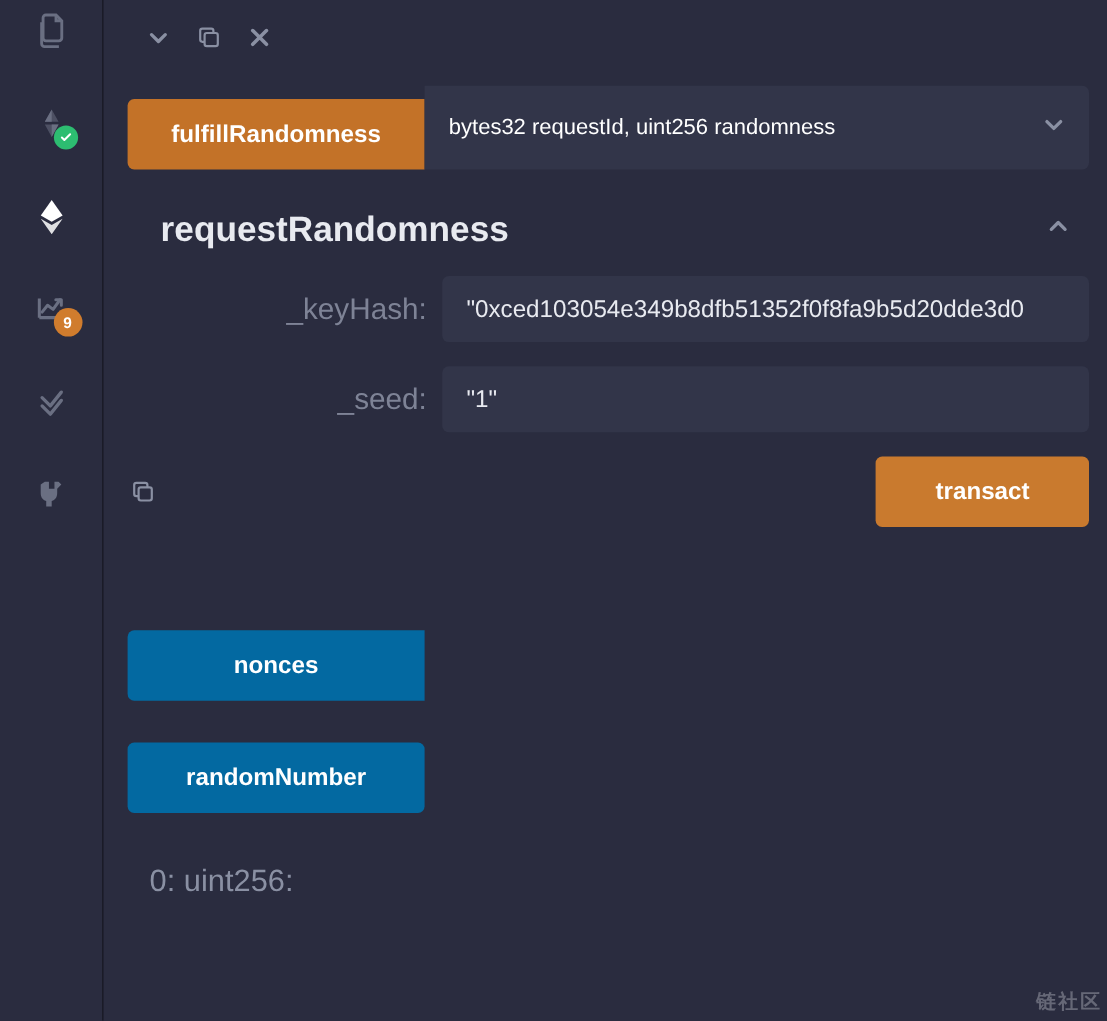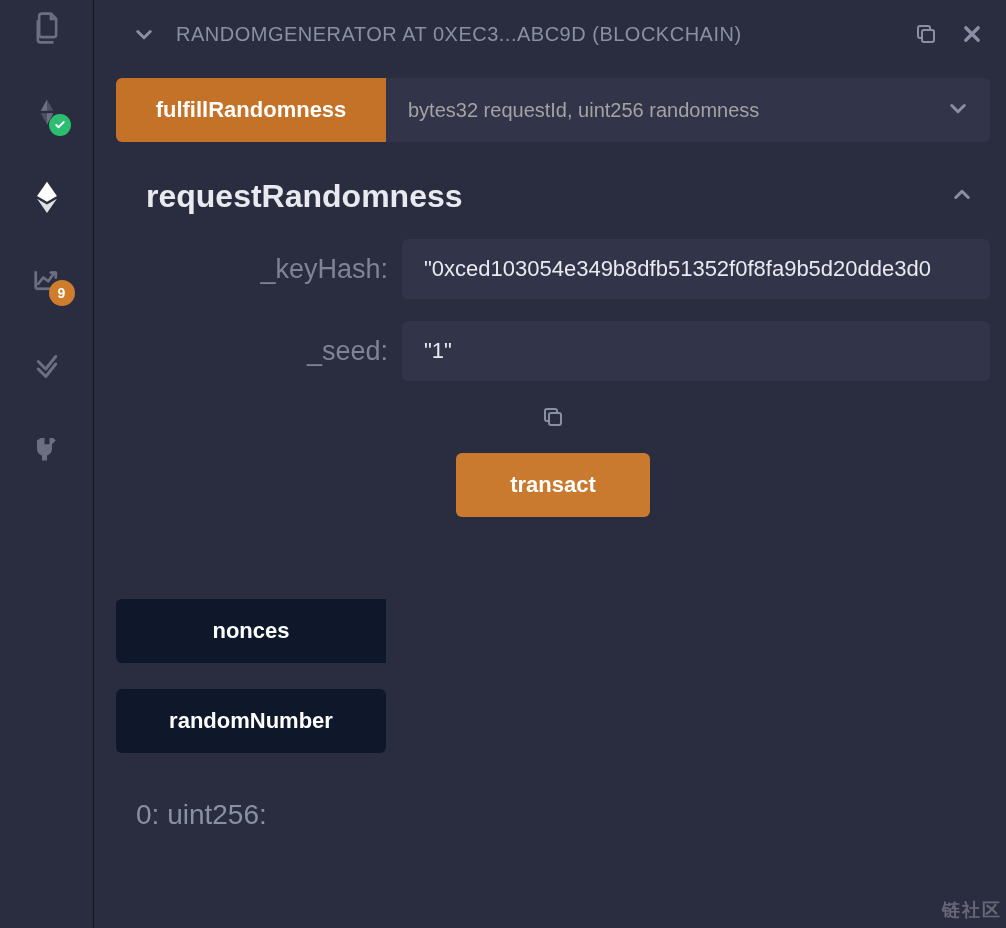--- a/index.html
+++ b/index.html
@@ -93,31 +93,32 @@
     min-width: 270px;
     border-radius: 6px 0 0 6px;
     display: flex;
     align-items: center;
     justify-content: center;
     font-size: 22px;
     font-weight: 600;
     color: #fff;
     padding: 0 30px;
     cursor: pointer;
+    margin-top: 12px;
   }
   .fn-btn.standalone { border-radius: 6px; }
   .orange { background: #c37228; }
-  .teal { background: #0f172a; }
+  .teal { background: #0369a1; }
   .fn-args {
     flex: 1;
     background: #323549;
     border-radius: 0 6px 6px 0;
     display: flex;
     align-items: center;
-    color: #a3a3a3;
+    color: #ffffff;
     font-size: 20px;
     padding: 0 22px;
   }
   .fn-args .spacer { flex: 1; }
   
   .section-title-row {
     display: flex;
     align-items: center;
     padding: 18px 18px 18px 30px;
   }
@@ -153,21 +154,20 @@
     align-items: center;
     border: none;
     font-family: inherit;
   }
   .transact-row {
     display: flex;
     align-items: center;
     justify-content: space-between;
     gap: 22px;
     padding: 6px 0 22px 0;
-    flex-direction: column;
   }
   .transact-btn {
     background: #c97a2e;
     color: #fff;
     font-size: 22px;
     font-weight: 600;
     height: 64px;
     padding: 0 54px;
     border-radius: 6px;
     display: flex;
@@ -247,21 +247,20 @@
 </div>
 
 <div class="main">
 
   <div class="hdr">
     <span class="icon-btn chev">
       <svg width="20" height="20" viewBox="0 0 16 16">
           <path d="M3 6l5 5 5-5" fill="none" stroke="currentColor" stroke-width="2.4" stroke-linecap="round" stroke-linejoin="round"></path>
         </svg>
     </span>
-    <span class="hdr-title">RANDOMGENERATOR AT 0XEC3...ABC9D (BLOCKCHAIN)</span>
     <span class="icon-btn">
       <svg width="24" height="24" viewBox="0 0 24 24" fill="none" stroke="currentColor" stroke-width="2">
         <rect x="8" y="8" width="12" height="12" rx="2"></rect>
         <path d="M16 8V6a2 2 0 0 0-2-2H6a2 2 0 0 0-2 2v8a2 2 0 0 0 2 2h2"></path>
       </svg>
     </span>
     <span class="icon-btn">
       <svg width="20" height="20" viewBox="0 0 16 16">
           <path d="M3 3l10 10M13 3L3 13" stroke="currentColor" stroke-width="2.6" stroke-linecap="round"></path>
         </svg>

